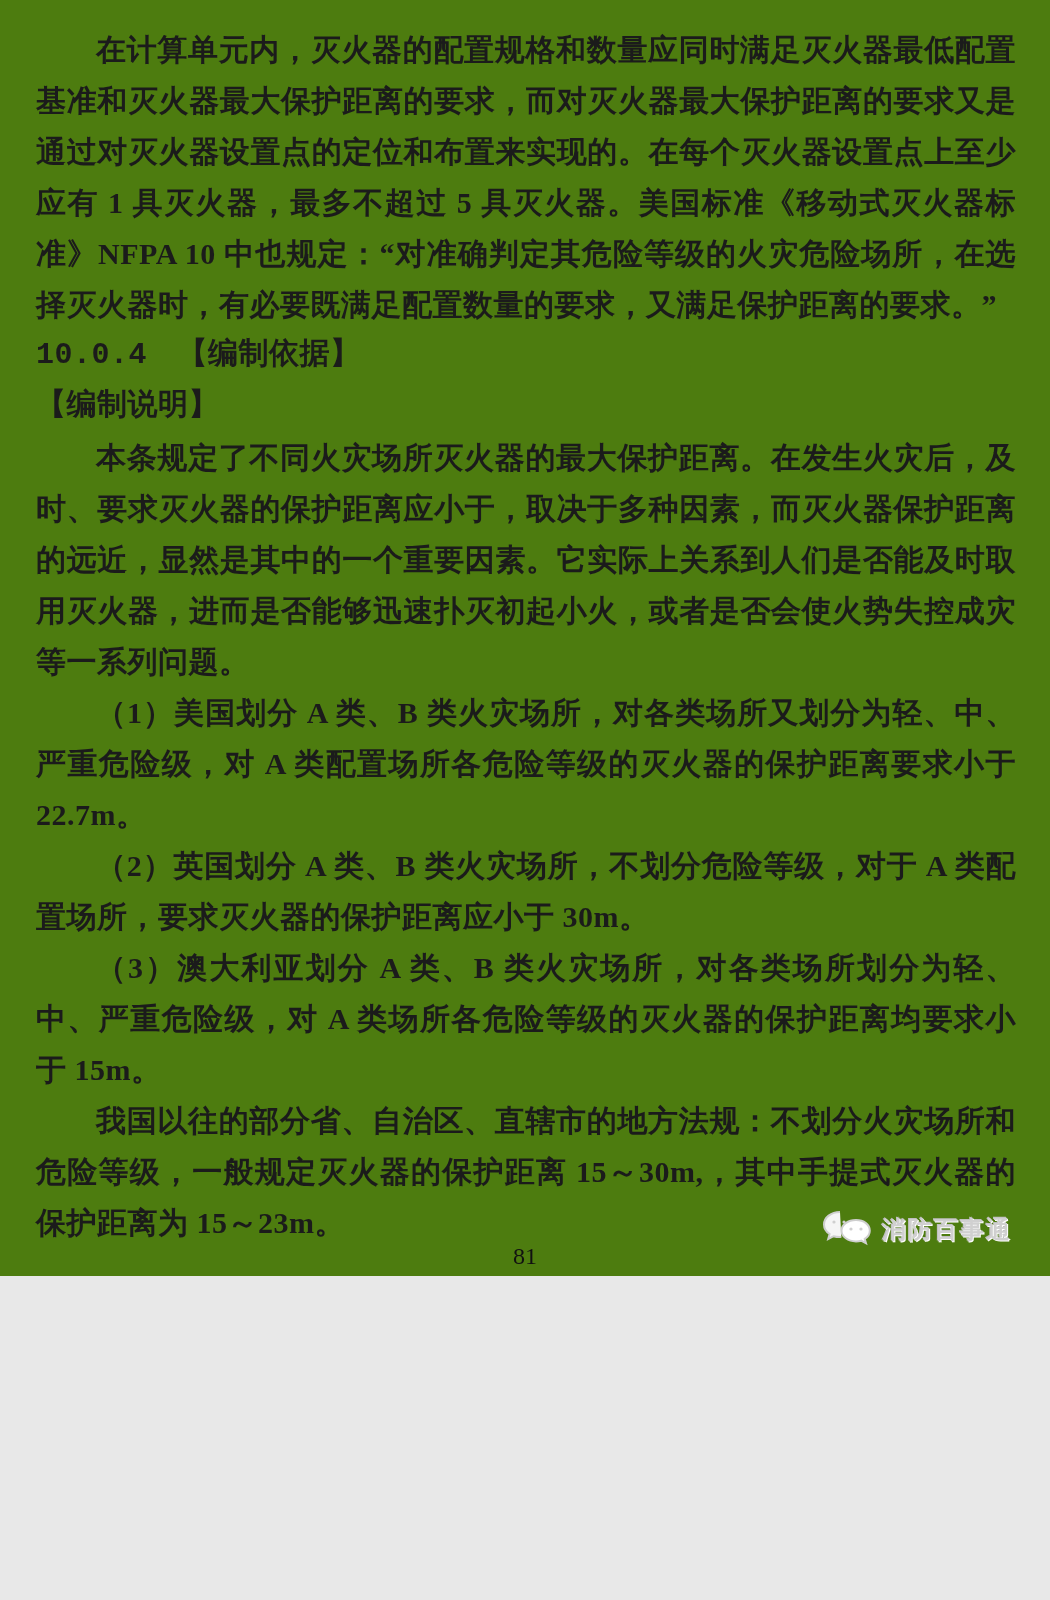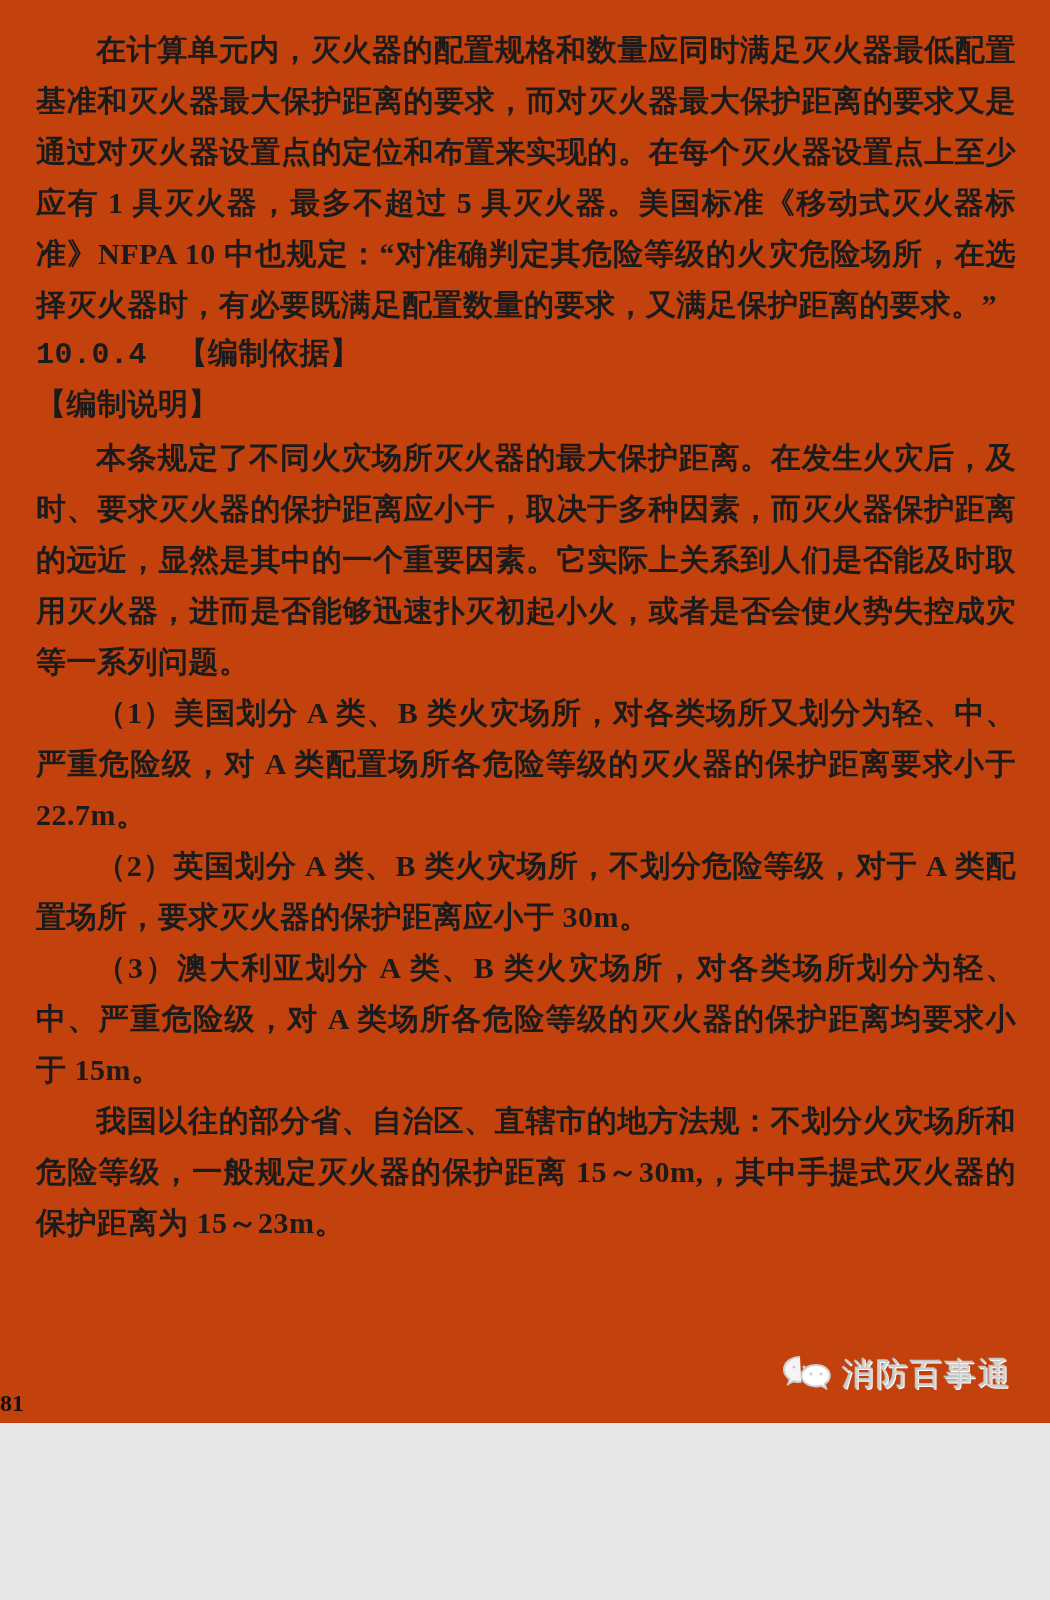--- a/index.html
+++ b/index.html
@@ -1,21 +1,21 @@
 <!DOCTYPE html>
 <html><head>
 <meta charset="utf-8">
 <style>
   html, body { margin: 0; padding: 0; background: #e8e8e8; }
   .page {
     position: relative;
     width: 1050px;
-    height: 1423px;
+    height: 1276px;
     margin: 0 auto;
-    background: #c2410c;
+    background: #4d7c0f;
     box-sizing: border-box;
     padding: 24px 34px 0 36px;
     font-family: "Liberation Serif", "DejaVu Serif", serif;
     color: #1b1b1b;
     overflow: hidden;
   }
   .content { width: 100%; }
   .para {
     margin: 0;
     font-size: 30px;
@@ -31,32 +31,33 @@
     position: absolute;
     right: 38px;
     bottom: 26px;
     display: flex;
     align-items: center;
     gap: 8px;
     color: #d0d0d0;
     text-shadow: 1px 1px 0 #ffffff, -1px -1px 0 #bfbfbf;
   }
   .wm-text {
-    font-size: 32px;
-    font-weight: 400;
+    font-size: 24px;
+    font-weight: 700;
     letter-spacing: 2px;
   }
   .wm-icon { display: inline-flex; }
   .page-number {
     position: absolute;
     left: 0;
     bottom: 6px;
     width: 100%;
+    text-align: center;
     font-size: 24px;
-    font-weight: 700;
+    font-weight: 400;
     font-family: "Liberation Serif", "DejaVu Serif", serif;
     color: #111;
   }
 </style>
 </head>
 <body>
 
 <div class="page">
   <div class="content">
     <p class="para indent">在计算单元内，灭火器的配置规格和数量应同时满足灭火器最低配置基准和灭火器最大保护距离的要求，而对灭火器最大保护距离的要求又是通过对灭火器设置点的定位和布置来实现的。在每个灭火器设置点上至少应有 1 具灭火器，最多不超过 5 具灭火器。美国标准《移动式灭火器标准》NFPA 10 中也规定：“对准确判定其危险等级的火灾危险场所，在选择灭火器时，有必要既满足配置数量的要求，又满足保护距离的要求。”</p>

